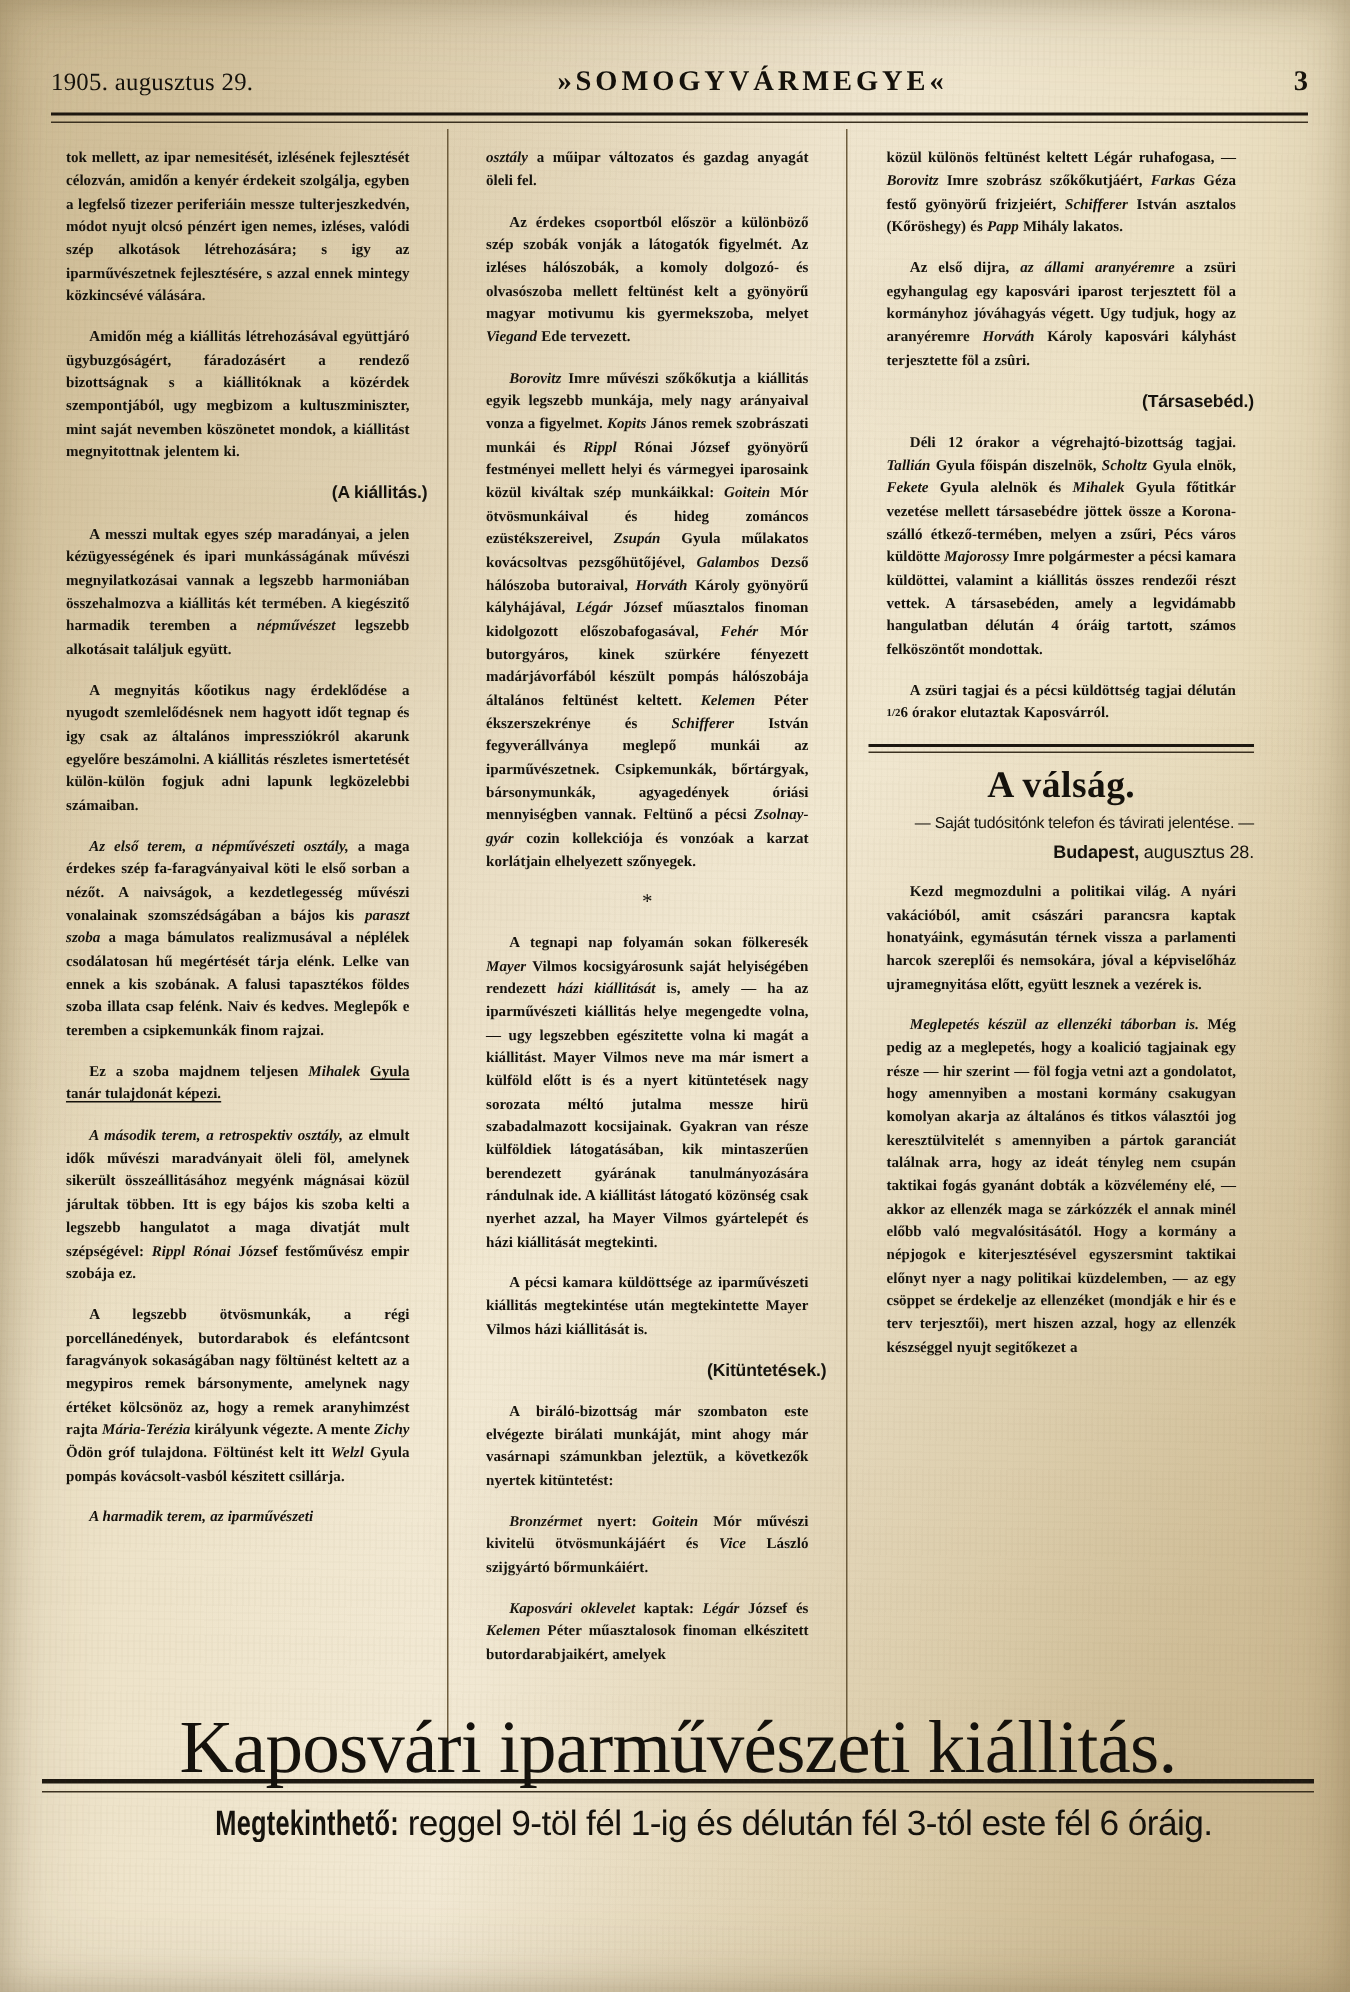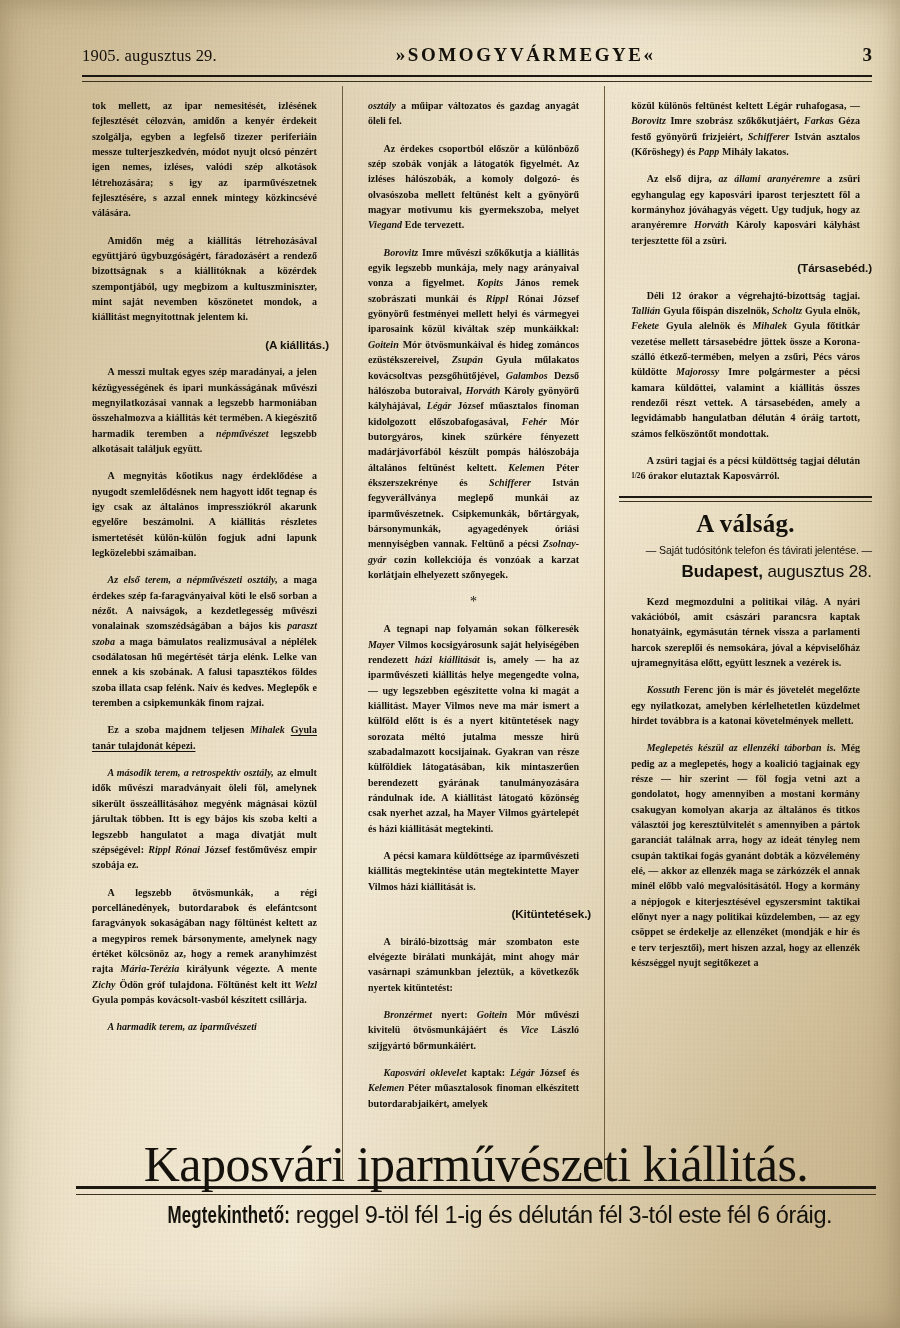--- a/index.html
+++ b/index.html
@@ -15,21 +15,20 @@
     background: #e8dcc0;
     background-image:
       radial-gradient(ellipse at 12% 8%, rgba(196,175,134,0.55) 0%, rgba(196,175,134,0) 48%),
       radial-gradient(ellipse at 88% 92%, rgba(188,166,124,0.5) 0%, rgba(188,166,124,0) 45%),
       radial-gradient(ellipse at 50% 50%, rgba(242,233,212,0.65) 0%, rgba(242,233,212,0) 70%),
       linear-gradient(103deg, #d9c9a4 0%, #ece1c6 22%, #f2e9d4 48%, #e9ddbe 74%, #d2c099 100%);
     overflow: hidden;
     font-family: "Liberation Serif", "DejaVu Serif", serif;
     color: #14110c;
     box-sizing: border-box;
-    padding-left: 48px;
   }
   
   .page::before {
     content: "";
     position: absolute;
     inset: 0;
     pointer-events: none;
     z-index: 3;
     opacity: 0.5;
     background-image:
@@ -157,21 +156,21 @@
     margin: 0 0 6px 0;
     text-align: right;
     font-size: 10.6px;
     font-family: "Liberation Sans", sans-serif;
     letter-spacing: -0.15px;
     white-space: nowrap;
   }
   .valsag-dateline {
     margin: 0 0 2px 0;
     text-align: right;
-    font-size: 17px;
+    font-size: 12px;
     font-family: "Liberation Sans", sans-serif;
     letter-spacing: -0.1px;
   }
   .valsag-dateline b { font-weight: 700; }
 
   .frac { font-size: 0.72em; vertical-align: 0.18em; }
 
   
   .rule-bottom {
     position: absolute;
@@ -262,21 +261,20 @@
 
       <div class="valsag">
         <div class="valsag-rule2"></div>
         <h2 class="valsag-title">A válság.</h2>
         <p class="valsag-sub">— Saját tudósitónk telefon és távirati jelentése. —</p>
         <p class="valsag-dateline">
           <b>Budapest,</b>
           <span>augusztus 28.</span>
         </p>
         <p class="body">Kezd megmozdulni a politikai világ. A nyári vakációból, amit császári parancsra kaptak honatyáink, egymásután térnek vissza a parlamenti harcok szereplői és nemsokára, jóval a képviselőház ujramegnyitása előtt, együtt lesznek a vezérek is.</p>
-        <p class="body"><i>Kossuth</i> Ferenc jön is már és jövetelét megelőzte egy nyilatkozat, amelyben kérlelhetetlen küzdelmet hirdet továbbra is a katonai követelmények mellett.</p>
         <p class="body"><i>Meglepetés készül az ellenzéki táborban is.</i> Még pedig az a meglepetés, hogy a koalició tagjainak egy része — hir szerint — föl fogja vetni azt a gondolatot, hogy amennyiben a mostani kormány csakugyan komolyan akarja az általános és titkos választói jog keresztülvitelét s amennyiben a pártok garanciát találnak arra, hogy az ideát tényleg nem csupán taktikai fogás gyanánt dobták a közvélemény elé, — akkor az ellenzék maga se zárkózzék el annak minél előbb való megvalósitásától. Hogy a kormány a népjogok e kiterjesztésével egyszersmint taktikai előnyt nyer a nagy politikai küzdelemben, — az egy csöppet se érdekelje az ellenzéket (mondják e hir és e terv terjesztői), mert hiszen azzal, hogy az ellenzék készséggel nyujt segitőkezet a</p>
       </div>
     </div>
 
   </div>
 
   <div class="rule-bottom"></div>
   <div class="banner">
     <div class="banner-title">Kaposvári iparművészeti kiállitás.</div>
     <div class="banner-sub">

